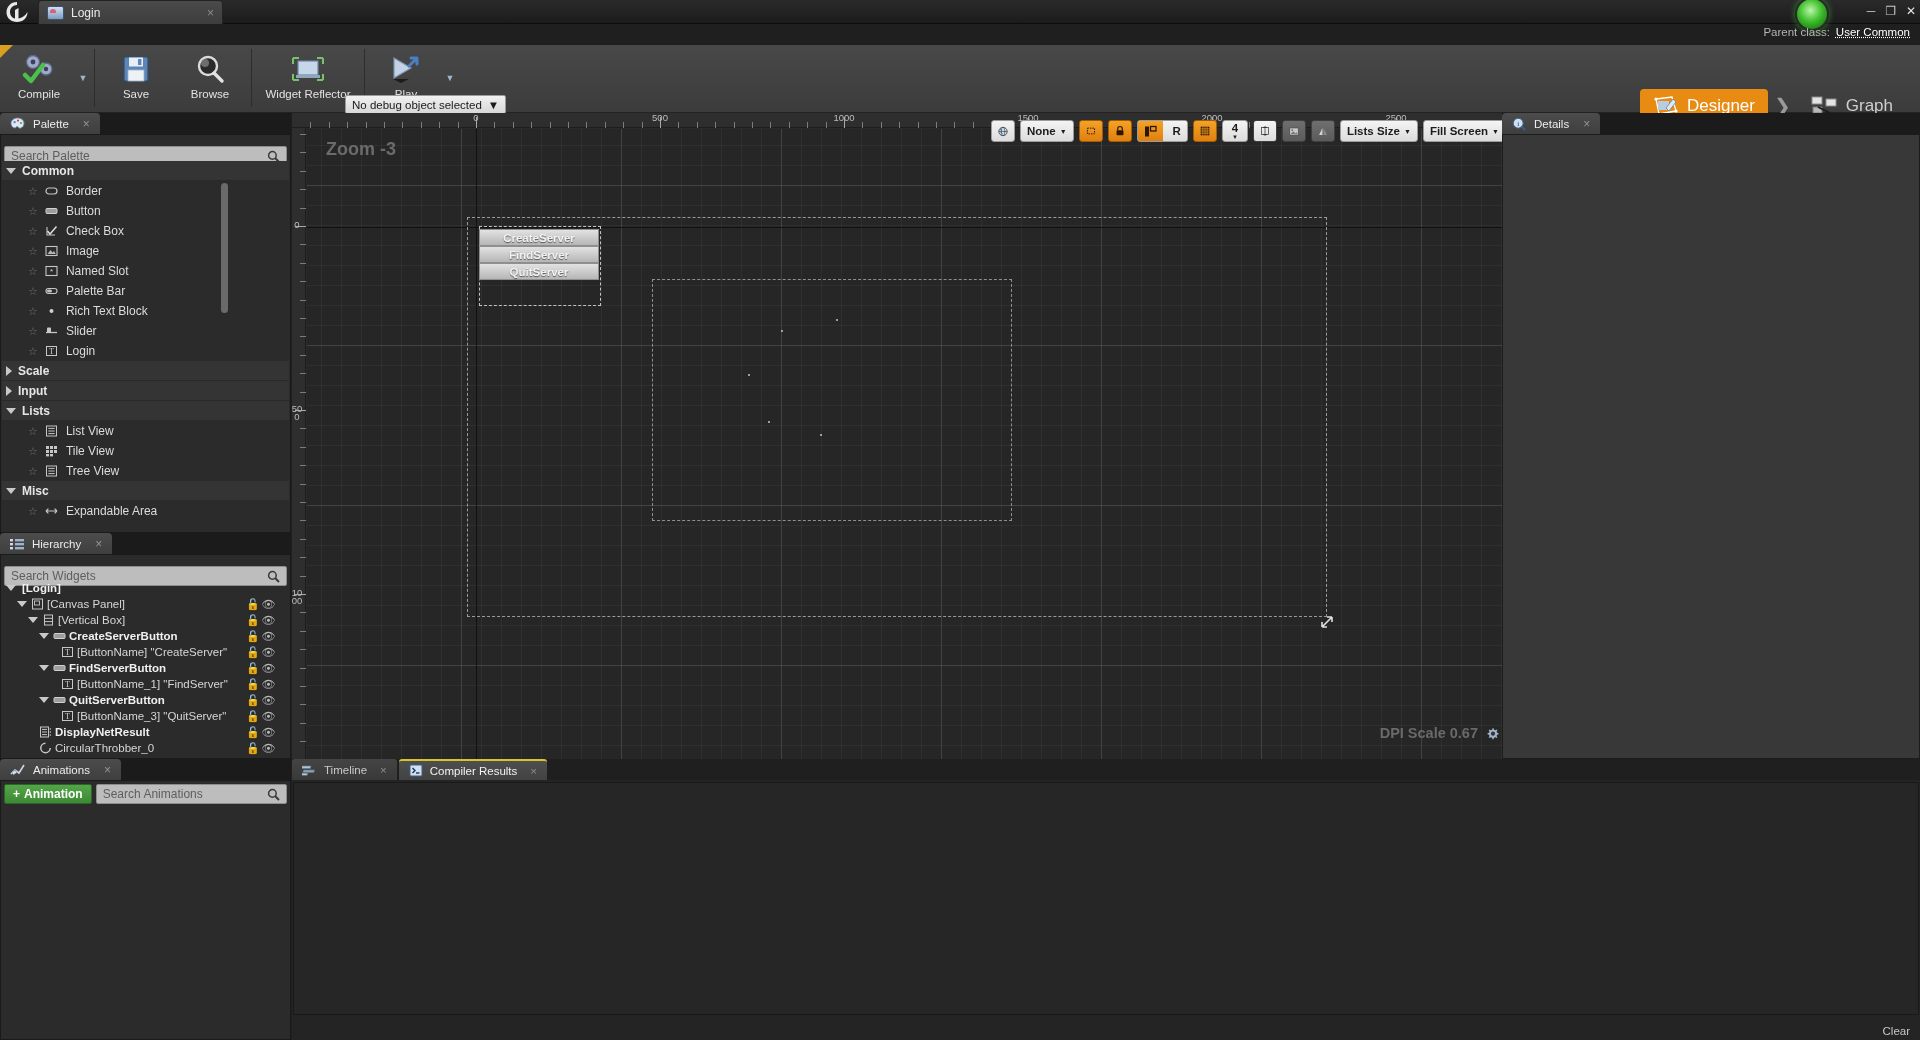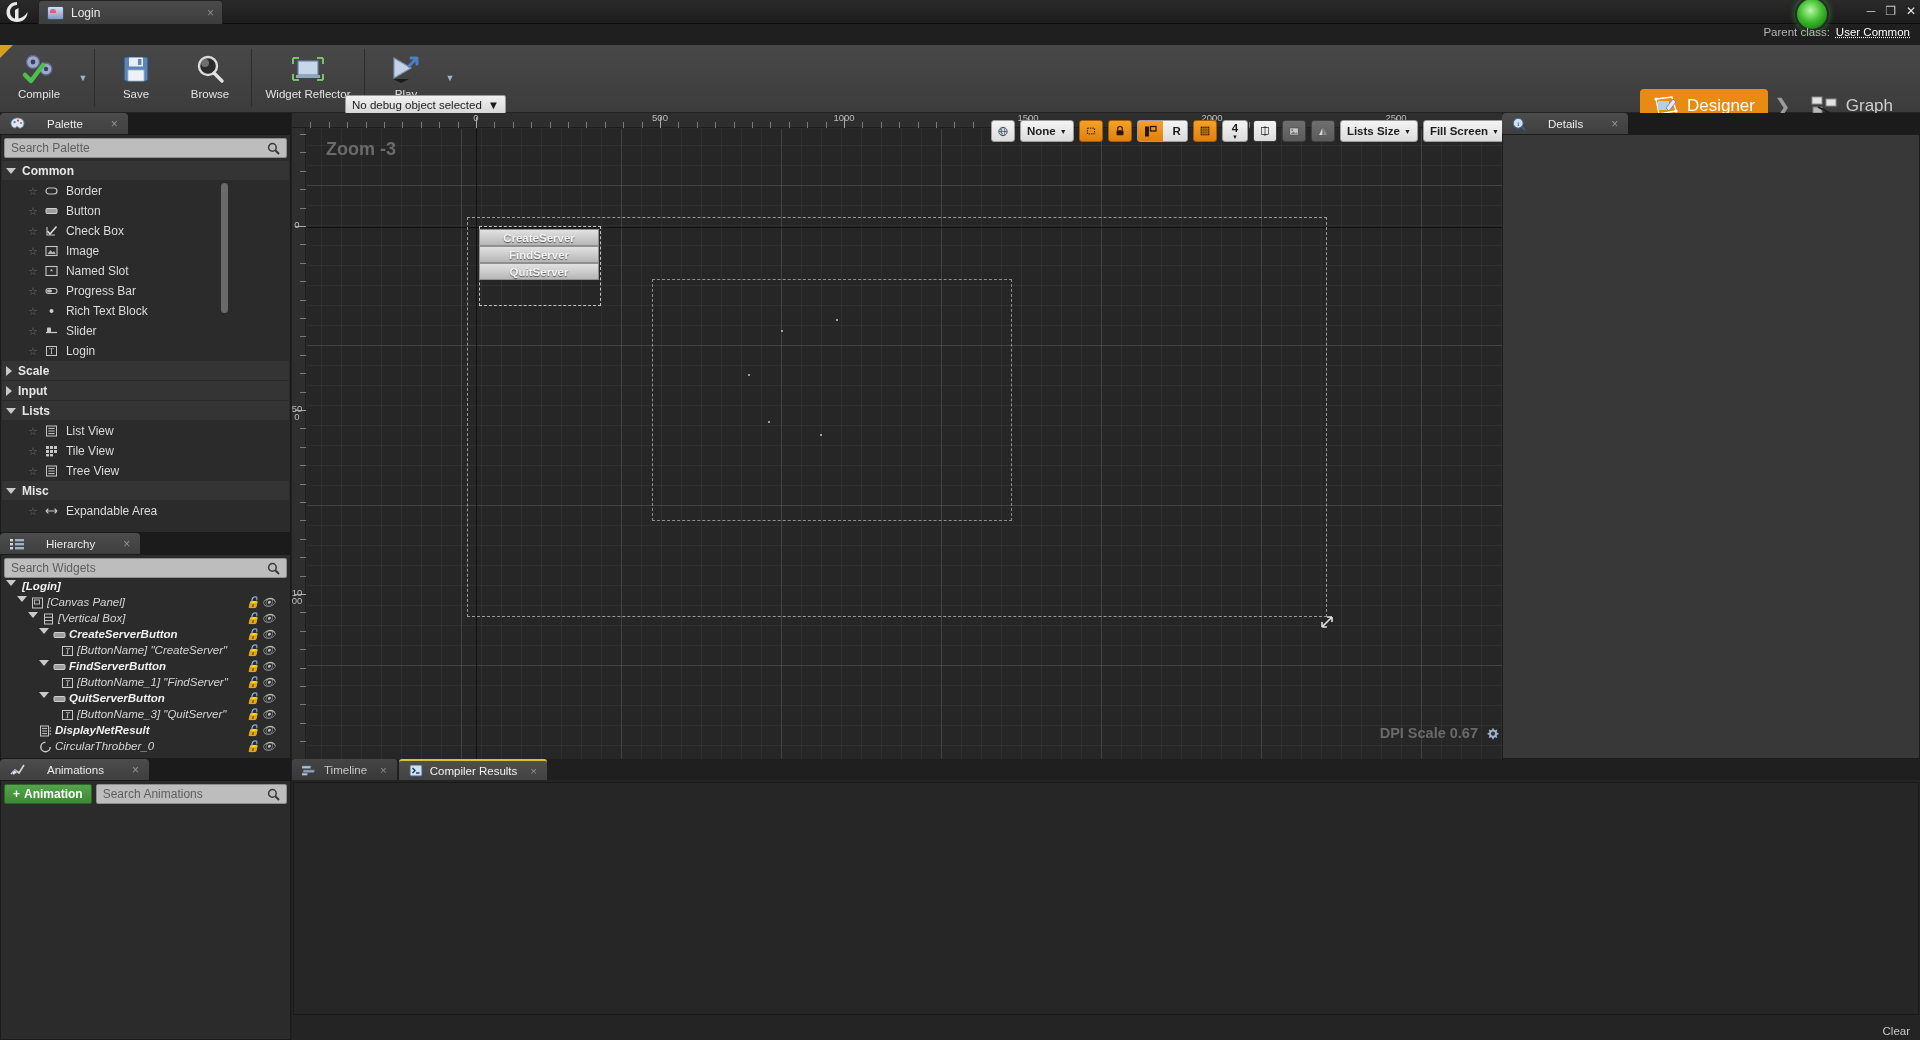--- a/index.html
+++ b/index.html
@@ -104,31 +104,31 @@
   .mode-btn {
     display: flex; align-items: center; gap: 8px; padding: 5px 13px; border-radius: 4px;
     font-size: 17px; color: #cfcfcf; cursor: pointer;
   }
   .mode-btn.active { background: #e88b12; color: #fff; }
   .mode-caret { color: #9a9a9a; font-size: 20px; }
 
   
   .panel-tabbar { height: 21px; display: flex; align-items: stretch; background: #1b1b1b; }
   .panel-tab {
-    display: flex; align-items: center; gap: 22px; padding: 0 10px;
+    display: flex; align-items: center; gap: 8px; padding: 0 10px;
     background: linear-gradient(#4c4c4c,#3f3f3f); border-radius: 4px 4px 0 0;
     font-size: 11.5px; color: #ececec; cursor: pointer;
   }
   .panel-tab .x { color: #949494; font-size: 12px; margin-left: 6px; }
 
   .palette-panel { position: absolute; left: 0; top: 113px; width: 291px; height: 420px; background: #242424; }
   .panel-body { background: #2b2b2b; border: 1px solid #1a1a1a; }
 
   .searchbox {
-    height: 20px; margin: 3px 3px 0; background: #bdbdbd; border: 1px solid #8d8d8d;
+    height: 20px; margin: 11px 3px 0; background: #bdbdbd; border: 1px solid #8d8d8d;
     border-radius: 2px; display: flex; align-items: center; padding: 0 6px;
   }
   .searchbox input {
     flex: 1; border: none; outline: none; background: transparent;
     font-size: 12px; color: #2a2a2a; font-family: "Liberation Sans", sans-serif;
   }
   .searchbox input::placeholder { color: #5e5e5e; }
   .searchbox .mag { width: 13px; height: 13px; }
 
   .cat-row {
@@ -147,22 +147,22 @@
   .star { color: #6d6d6d; font-size: 11px; }
   .wicon { width: 14px; height: 13px; display:inline-flex; align-items:center; justify-content:center; color:#c6c6c6; font-size: 11px; }
 
   .pal-scroll {
     position: absolute; right: 62px; top: 48px; width: 7px; height: 130px;
     background: #6a6a6a; border-radius: 4px;
   }
 
   .hier-panel { position: absolute; left: 0; top: 533px; width: 291px; height: 226px; background: #242424; }
   .hier-row {
-    height: 16px; display: flex; font-size: 11.5px;
-    color: #d6d6d6; cursor: pointer; padding-right: 4px; font-style: italic;
+    height: 16px; display: flex; align-items: center; font-size: 11.5px;
+    color: #d6d6d6; cursor: pointer; padding-right: 4px;
   }
   .hier-row .nm { flex: 1; white-space: nowrap; overflow: hidden; }
   .hier-row.bold .nm { font-weight: bold; color: #f0f0f0; }
   .hier-row .lock, .hier-row .eye { width: 15px; text-align: center; color: #b9b9b9; font-size: 11px; }
   .hier-scroll {
     position: absolute; right: 54px; top: 602px; width: 7px; height: 125px;
     background: #c9c9c9; border-radius: 3px;
   }
 
   .anim-panel { position: absolute; left: 0; top: 759px; width: 291px; height: 281px; background: #242424; }
@@ -499,21 +499,21 @@
             <span>Named Slot</span>
           </div>
           <div class="pal-item">
             <span class="star">☆</span>
             <span class="wicon">
               <svg width="13" height="12" viewBox="0 0 13 12">
                 <rect x="1" y="3.5" width="11" height="5" rx="2.5" fill="none" stroke="#c6c6c6" stroke-width="1.1"></rect>
                 <rect x="2" y="4.5" width="5" height="3" rx="1.5" fill="#c0c0c0"></rect>
               </svg>
             </span>
-            <span>Progress Bar</span>
+            <span>Palette Bar</span>
           </div>
           <div class="pal-item">
             <span class="star">☆</span>
             <span class="wicon">
               <svg width="13" height="12" viewBox="0 0 13 12">
                 <circle cx="6.5" cy="6" r="2" fill="#cfcfcf"></circle>
               </svg>
             </span>
             <span>Rich Text Block</span>
           </div>

